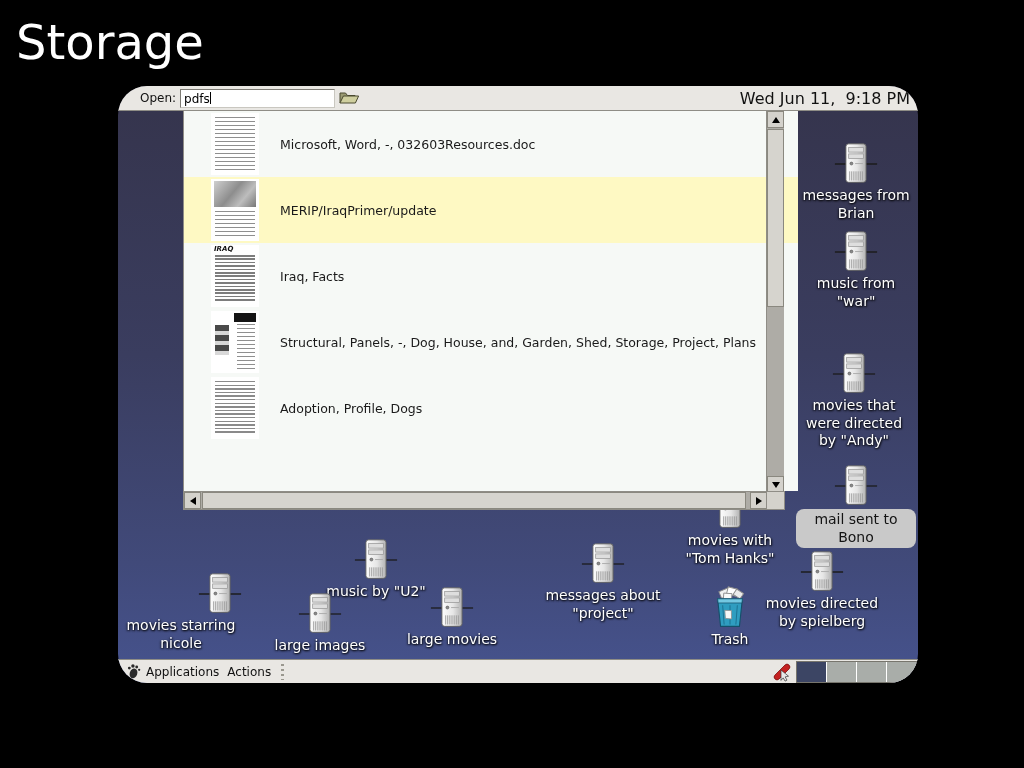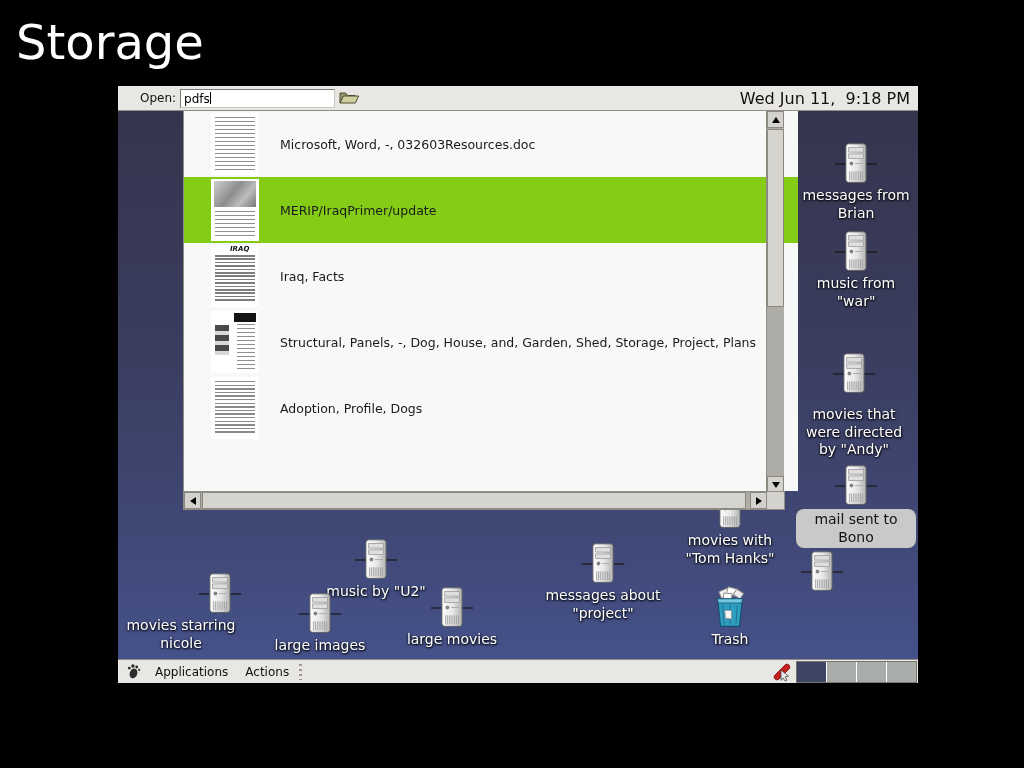--- a/index.html
+++ b/index.html
@@ -4,49 +4,49 @@
 <style>
   html,body{margin:0;padding:0;background:#000;width:1024px;height:768px;overflow:hidden;
     font-family:"DejaVu Sans","Liberation Sans",sans-serif;}
   .stage{position:relative;width:1024px;height:768px;background:#000;}
 
   
   .page-title{position:absolute;left:16px;top:14px;color:#fff;font-size:48px;letter-spacing:0;text-align:right;}
 
   
   .desktop{position:absolute;left:118px;top:86px;width:800px;height:597px;
-    background:linear-gradient(180deg,#35344c 0%,#3a3d5f 45%,#414a7a 80%,#46538e 100%);overflow:hidden;}
+    background:linear-gradient(180deg,#35344c 0%,#3a3d5f 45%,#414a7a 80%,#46538e 100%);overflow:hidden;border-radius:29px;}
 
   
   .topbar{position:absolute;left:0;top:0;width:800px;height:24px;background:#e9e7e3;
     border-bottom:1px solid #8f8d86;display:flex;align-items:center;z-index:10;}
   .open-label{margin-left:22px;font-size:12px;color:#111;}
   .field{position:relative;margin-left:4px;width:153px;height:17px;background:#fff;
     border:1px solid #7d7b74;border-bottom-color:#c9c7c0;border-right-color:#c9c7c0;}
   .field input{position:absolute;left:0;top:0;width:100%;height:100%;border:none;outline:none;
     background:transparent;font:12px "DejaVu Sans",sans-serif;padding:1px 3px;color:#000;}
   .caret{position:absolute;left:29px;top:2px;width:1px;height:12px;background:#000;}
   .folder-btn{margin-left:3px;width:22px;height:18px;display:flex;align-items:center;justify-content:center;}
   .clock{margin-left:auto;margin-right:8px;font-size:16px;color:#111;white-space:pre;}
 
   
   .results{position:absolute;left:65px;top:24px;width:602px;height:400px;background:#f6f9f6;
     border:1px solid #8f8d86;box-sizing:border-box;z-index:5;}
   .list{position:absolute;left:0;top:0;width:614px;height:380px;overflow:hidden;background:#f6f9f6;}
   .row{position:relative;width:100%;height:66px;background:#f6f9f6;}
-  .row.sel{background:#84cc16;}
+  .row.sel{background:#fef9c3;}
   .row-label{position:absolute;left:96px;top:50%;transform:translateY(-50%);font-size:12.5px;
     color:#1a1a1a;white-space:nowrap;}
   .thumb{position:absolute;left:27px;top:2px;width:48px;height:62px;background:#fff;}
   .thumb .ln{position:absolute;left:4px;right:4px;top:4px;bottom:4px;
     background:repeating-linear-gradient(180deg,#8f8f8f 0 1.4px,transparent 1.4px 4px);}
   .thumb.t2 .ph{position:absolute;left:3px;right:3px;top:2px;height:26px;
     background:linear-gradient(130deg,#cfcfcf 0%,#8d8d8d 45%,#bdbdbd 70%,#777 100%);}
   .thumb.t2 .ln{top:32px;}
-  .thumb.t3 .hd{position:absolute;left:19px;top:0;font-weight:bold;font-size:7px;color:#111;}
+  .thumb.t3 .hd{position:absolute;left:3px;top:0;font-weight:bold;font-size:7px;color:#111;}
   .thumb.t3 .ln{top:10px;background:repeating-linear-gradient(180deg,#7d7d7d 0 1.6px,transparent 1.6px 3.4px);}
   .thumb.t4 .ln{left:5px;right:5px;background:repeating-linear-gradient(180deg,#9a9a9a 0 1.2px,transparent 1.2px 3px);}
   .thumb.t5 .bar{position:absolute;right:3px;top:2px;width:22px;height:9px;background:#141414;}
   .thumb.t5 .blob{position:absolute;left:4px;top:14px;width:14px;height:30px;
     background:repeating-linear-gradient(180deg,#4a4a4a 0 6px,#d8d8d8 6px 10px);}
   .thumb.t5 .ln{left:26px;top:13px;}
   .thumb.t6 .ln{background:repeating-linear-gradient(180deg,#8a8a8a 0 1.4px,transparent 1.4px 3.6px);}
 
   
   .vscroll{position:absolute;right:0;top:0;width:18px;height:382px;background:#aeaca6;
@@ -72,21 +72,21 @@
   .dicon{position:absolute;display:flex;flex-direction:column;align-items:center;z-index:1;}
   .dicon svg{width:44px;height:44px;flex:none;}
   .dlabel{margin-top:1px;font-size:14px;line-height:1.25;color:#fff;text-align:center;
     text-shadow:1px 1px 2px rgba(0,0,0,.95), -1px 1px 2px rgba(0,0,0,.6);}
   .dlabel.sel{background:#c9c9c9;color:#141414;text-shadow:none;border-radius:8px;padding:2px 8px;}
 
   
   .taskbar{position:absolute;left:0;bottom:0;width:800px;height:24px;background:#e9e7e3;
     border-top:1px solid #8f8d86;display:flex;align-items:center;z-index:10;box-sizing:border-box;}
   .foot{margin-left:7px;width:17px;height:17px;}
-  .menu{margin-left:9px;font-size:12px;color:#111;padding:2px 4px;}
+  .menu{font-size:12px;color:#111;padding:2px 4px;}
   .handle{margin-left:6px;width:5px;height:16px;
     background:repeating-linear-gradient(180deg,#9a988f 0 2px,transparent 2px 5px);width:3px;}
   .redtool{margin-left:auto;width:20px;height:20px;}
   .ws{display:flex;margin-left:4px;margin-right:1px;border:1px solid #77756d;height:20px;box-sizing:content-box;}
   .ws .cell{width:29px;height:20px;background:#a9ada9;border-right:1px solid #fff;}
   .ws .cell:last-child{border-right:none;}
   .ws .cell.active{background:#3c4564;}
 </style>
 </head>
 <body>
@@ -219,21 +219,21 @@
           <use href="#pc-tower"></use>
         </svg>
       <div class="dlabel">messages from Brian</div>
     </div>
     <div class="dicon" style="left:678px;top:144px;width:120px;">
       <svg viewBox="0 0 48 48">
           <use href="#pc-tower"></use>
         </svg>
       <div class="dlabel">music from "war"</div>
     </div>
-    <div class="dicon" style="left:678px;top:266px;width:116px;gap:9px;">
+    <div class="dicon" style="left:678px;top:266px;width:116px;">
       <svg viewBox="0 0 48 48">
           <use href="#pc-tower"></use>
         </svg>
       <div class="dlabel">movies that were directed by "Andy"</div>
     </div>
     <div class="dicon" style="left:678px;top:378px;width:120px;">
       <svg viewBox="0 0 48 48">
           <use href="#pc-tower"></use>
         </svg>
       <div class="dlabel sel">mail sent to Bono</div>
@@ -278,20 +278,21 @@
     <div class="dicon" style="left:577px;top:500px;width:70px;">
       <svg viewBox="0 0 48 48">
           <use href="#trash-can"></use>
         </svg>
       <div class="dlabel">Trash</div>
     </div>
     <div class="dicon" style="left:639px;top:464px;width:130px;">
       <svg viewBox="0 0 48 48">
           <use href="#pc-tower"></use>
         </svg>
+      <div class="dlabel">movies directed by spielberg</div>
     </div>
 
     <div class="taskbar">
       <svg class="foot" viewBox="0 0 18 18">
           <use href="#gnome-foot"></use>
         </svg>
       <div class="menu">Applications</div>
       <div class="menu">Actions</div>
       <div class="handle"></div>
       <svg class="redtool" viewBox="0 0 20 20">

